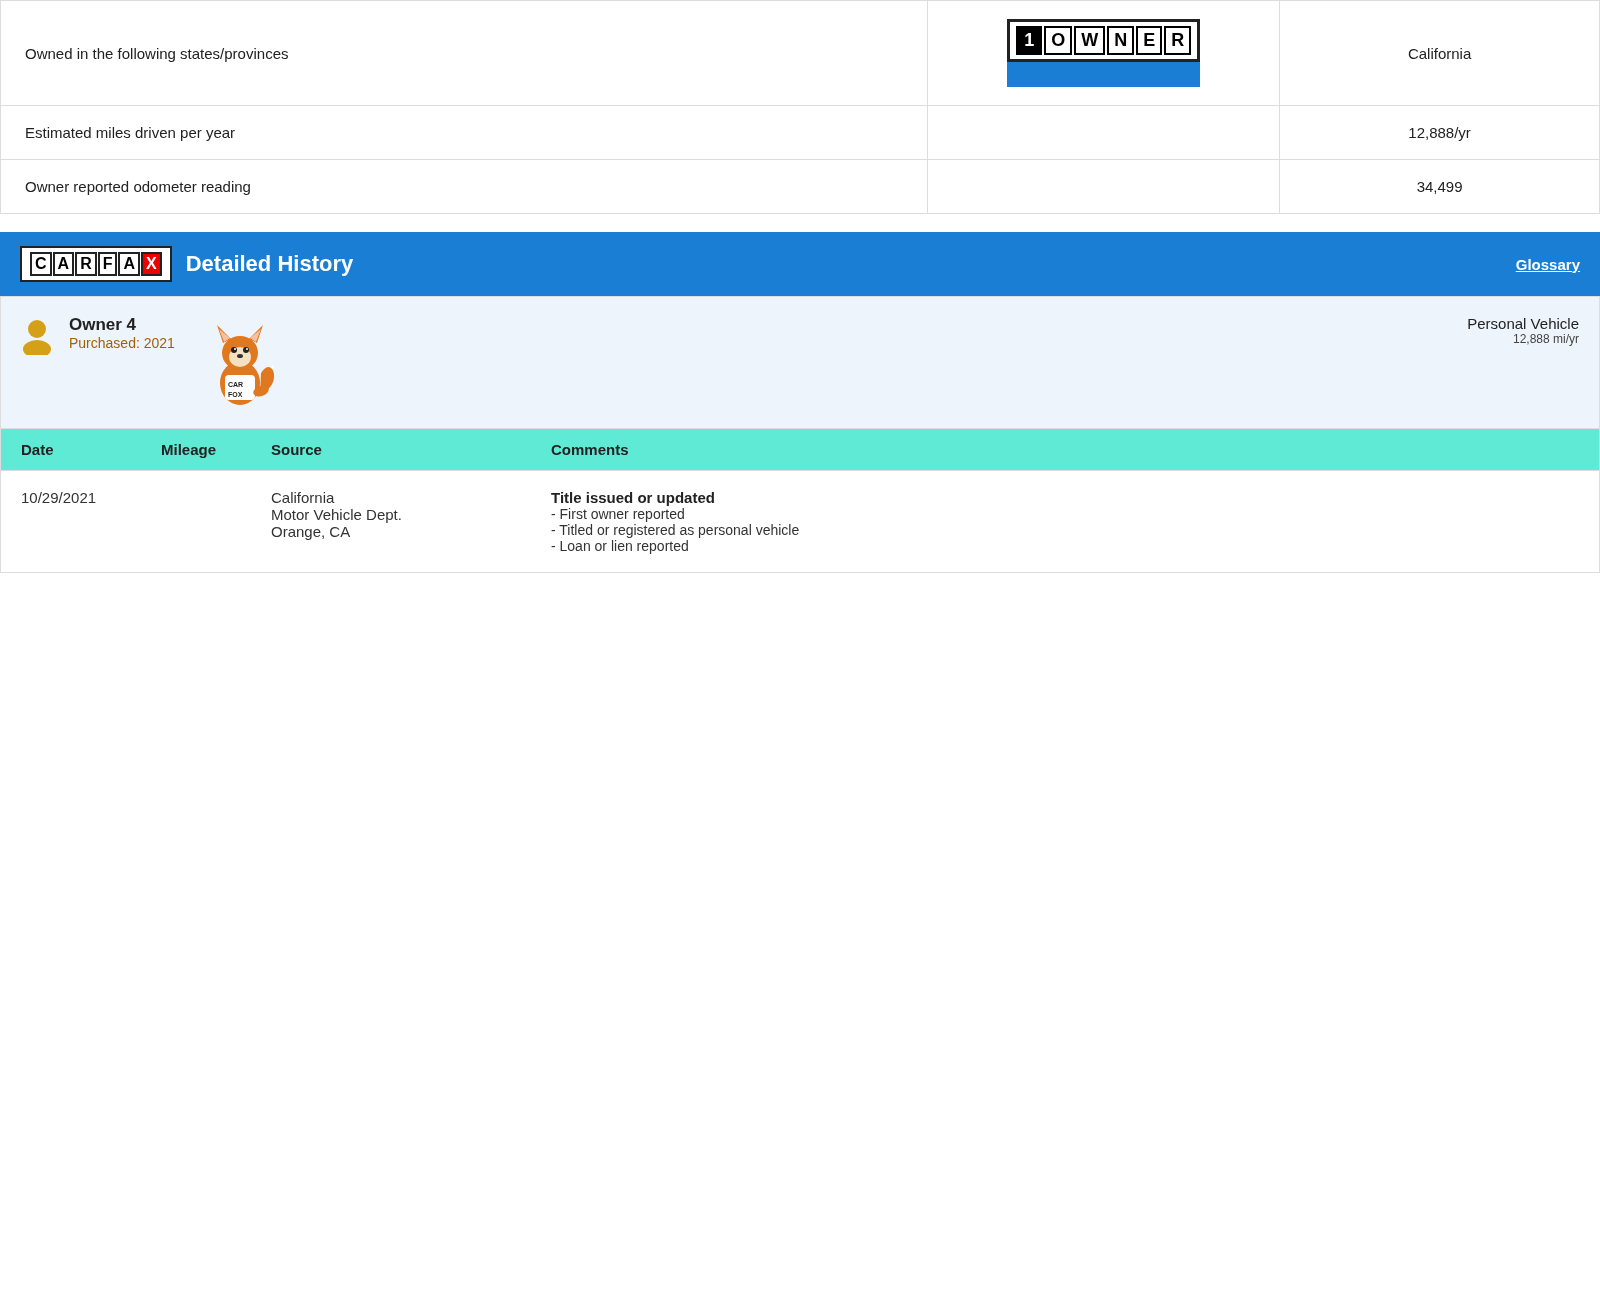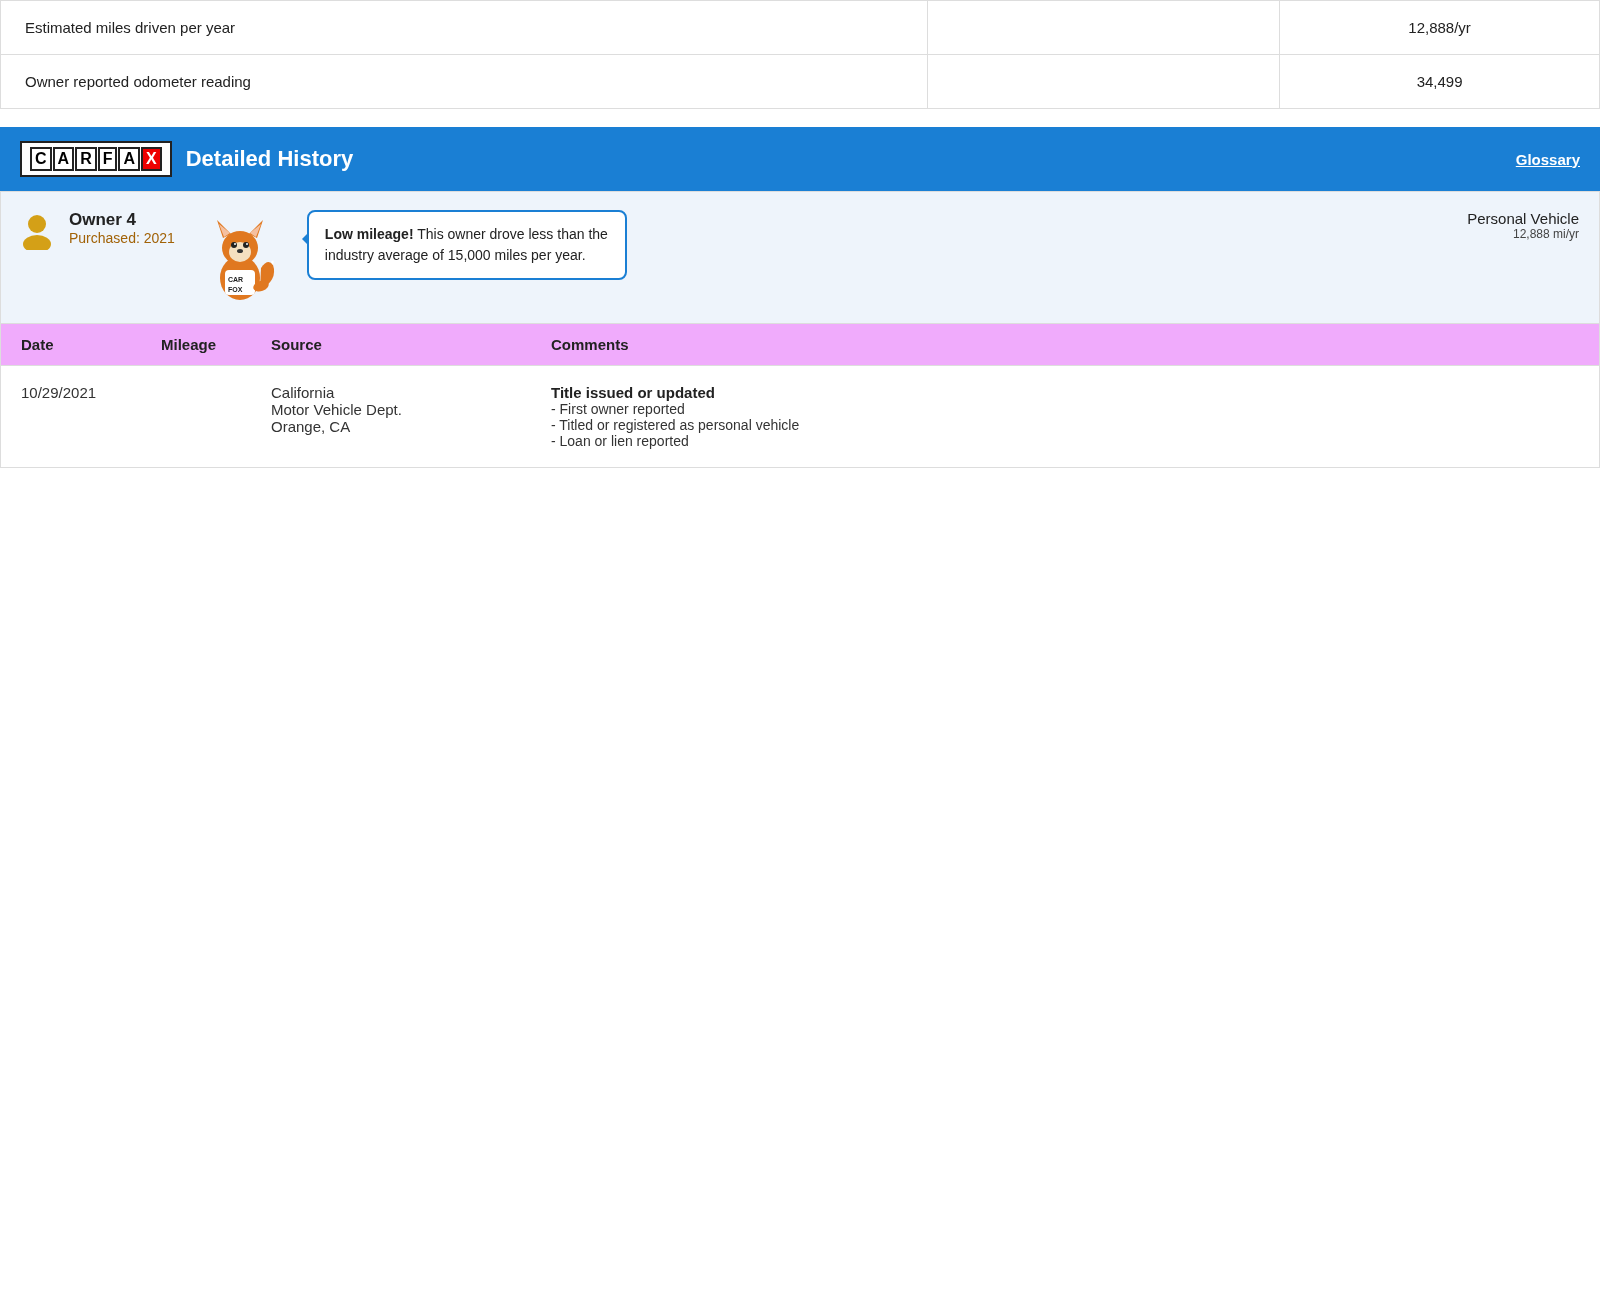--- a/index.html
+++ b/index.html
@@ -209,21 +209,21 @@
       font-size: 12px;
       color: #444;
     }
 
     
     .history-table {
       width: 100%;
       border-collapse: collapse;
     }
     .history-table thead tr {
-      background: #f0abfc;
+      background: #5eead4;
     }
     .history-table th {
       padding: 12px 20px;
       text-align: left;
       font-weight: bold;
       font-size: 15px;
       color: #222;
     }
     .history-table td {
       padding: 18px 20px;
@@ -244,20 +244,39 @@
     .comment-detail {
       color: #333;
       font-size: 14px;
     }
   </style>
 </head>
 <body>
 
 <table class="summary-table">
   <tbody id="summary-rows">
+      <tr>
+      <td class="label-cell">Owned in the following states/provinces</td>
+      <td class="badge-cell">
+        <div class="one-owner-badge">
+          <div class="badge-box">
+            <span class="badge-num">1</span>
+            <span class="badge-letter">O</span>
+              <span class="badge-letter">W</span>
+              <span class="badge-letter">N</span>
+              <span class="badge-letter">E</span>
+              <span class="badge-letter">R</span>
+          </div>
+          <div class="badge-bottom">
+            <div class="badge-bottom-serrated"></div>
+          </div>
+        </div>
+      </td>
+      <td class="value-cell">California</td>
+    </tr>
       <tr>
       <td class="label-cell">Estimated miles driven per year</td>
       <td class="badge-cell"></td>
       <td class="value-cell">12,888/yr</td>
     </tr>
       <tr>
       <td class="label-cell">Owner reported odometer reading</td>
       <td class="badge-cell"></td>
       <td class="value-cell">34,499</td>
     </tr>
@@ -320,23 +339,20 @@
         <text x="25" y="72" font-size="7" font-weight="bold" fill="#222">CAR</text>
         <text x="25" y="82" font-size="7" font-weight="bold" fill="#222">FOX</text>
 
         <path d="M57 80 Q75 70 70 55 Q65 48 58 58" fill="#e07820" stroke="none"></path>
         <path d="M68 52 Q72 48 70 55" fill="#fff" stroke="none"></path>
 
         <ellipse cx="58" cy="76" rx="8" ry="5" fill="#e07820" transform="rotate(-20 58 76)"></ellipse>
       </svg>
     </div>
 
-    <div class="speech-bubble">
-      <strong>Low mileage!</strong><span> This owner drove less than the industry average of 15,000 miles per year.</span>
-    </div>
 
     <div class="owner-type">
       <div>Personal Vehicle</div>
       <div class="mileage">12,888 mi/yr</div>
     </div>
   </div>
 
   <table class="history-table">
     <thead>
       <tr id="history-header-row">

